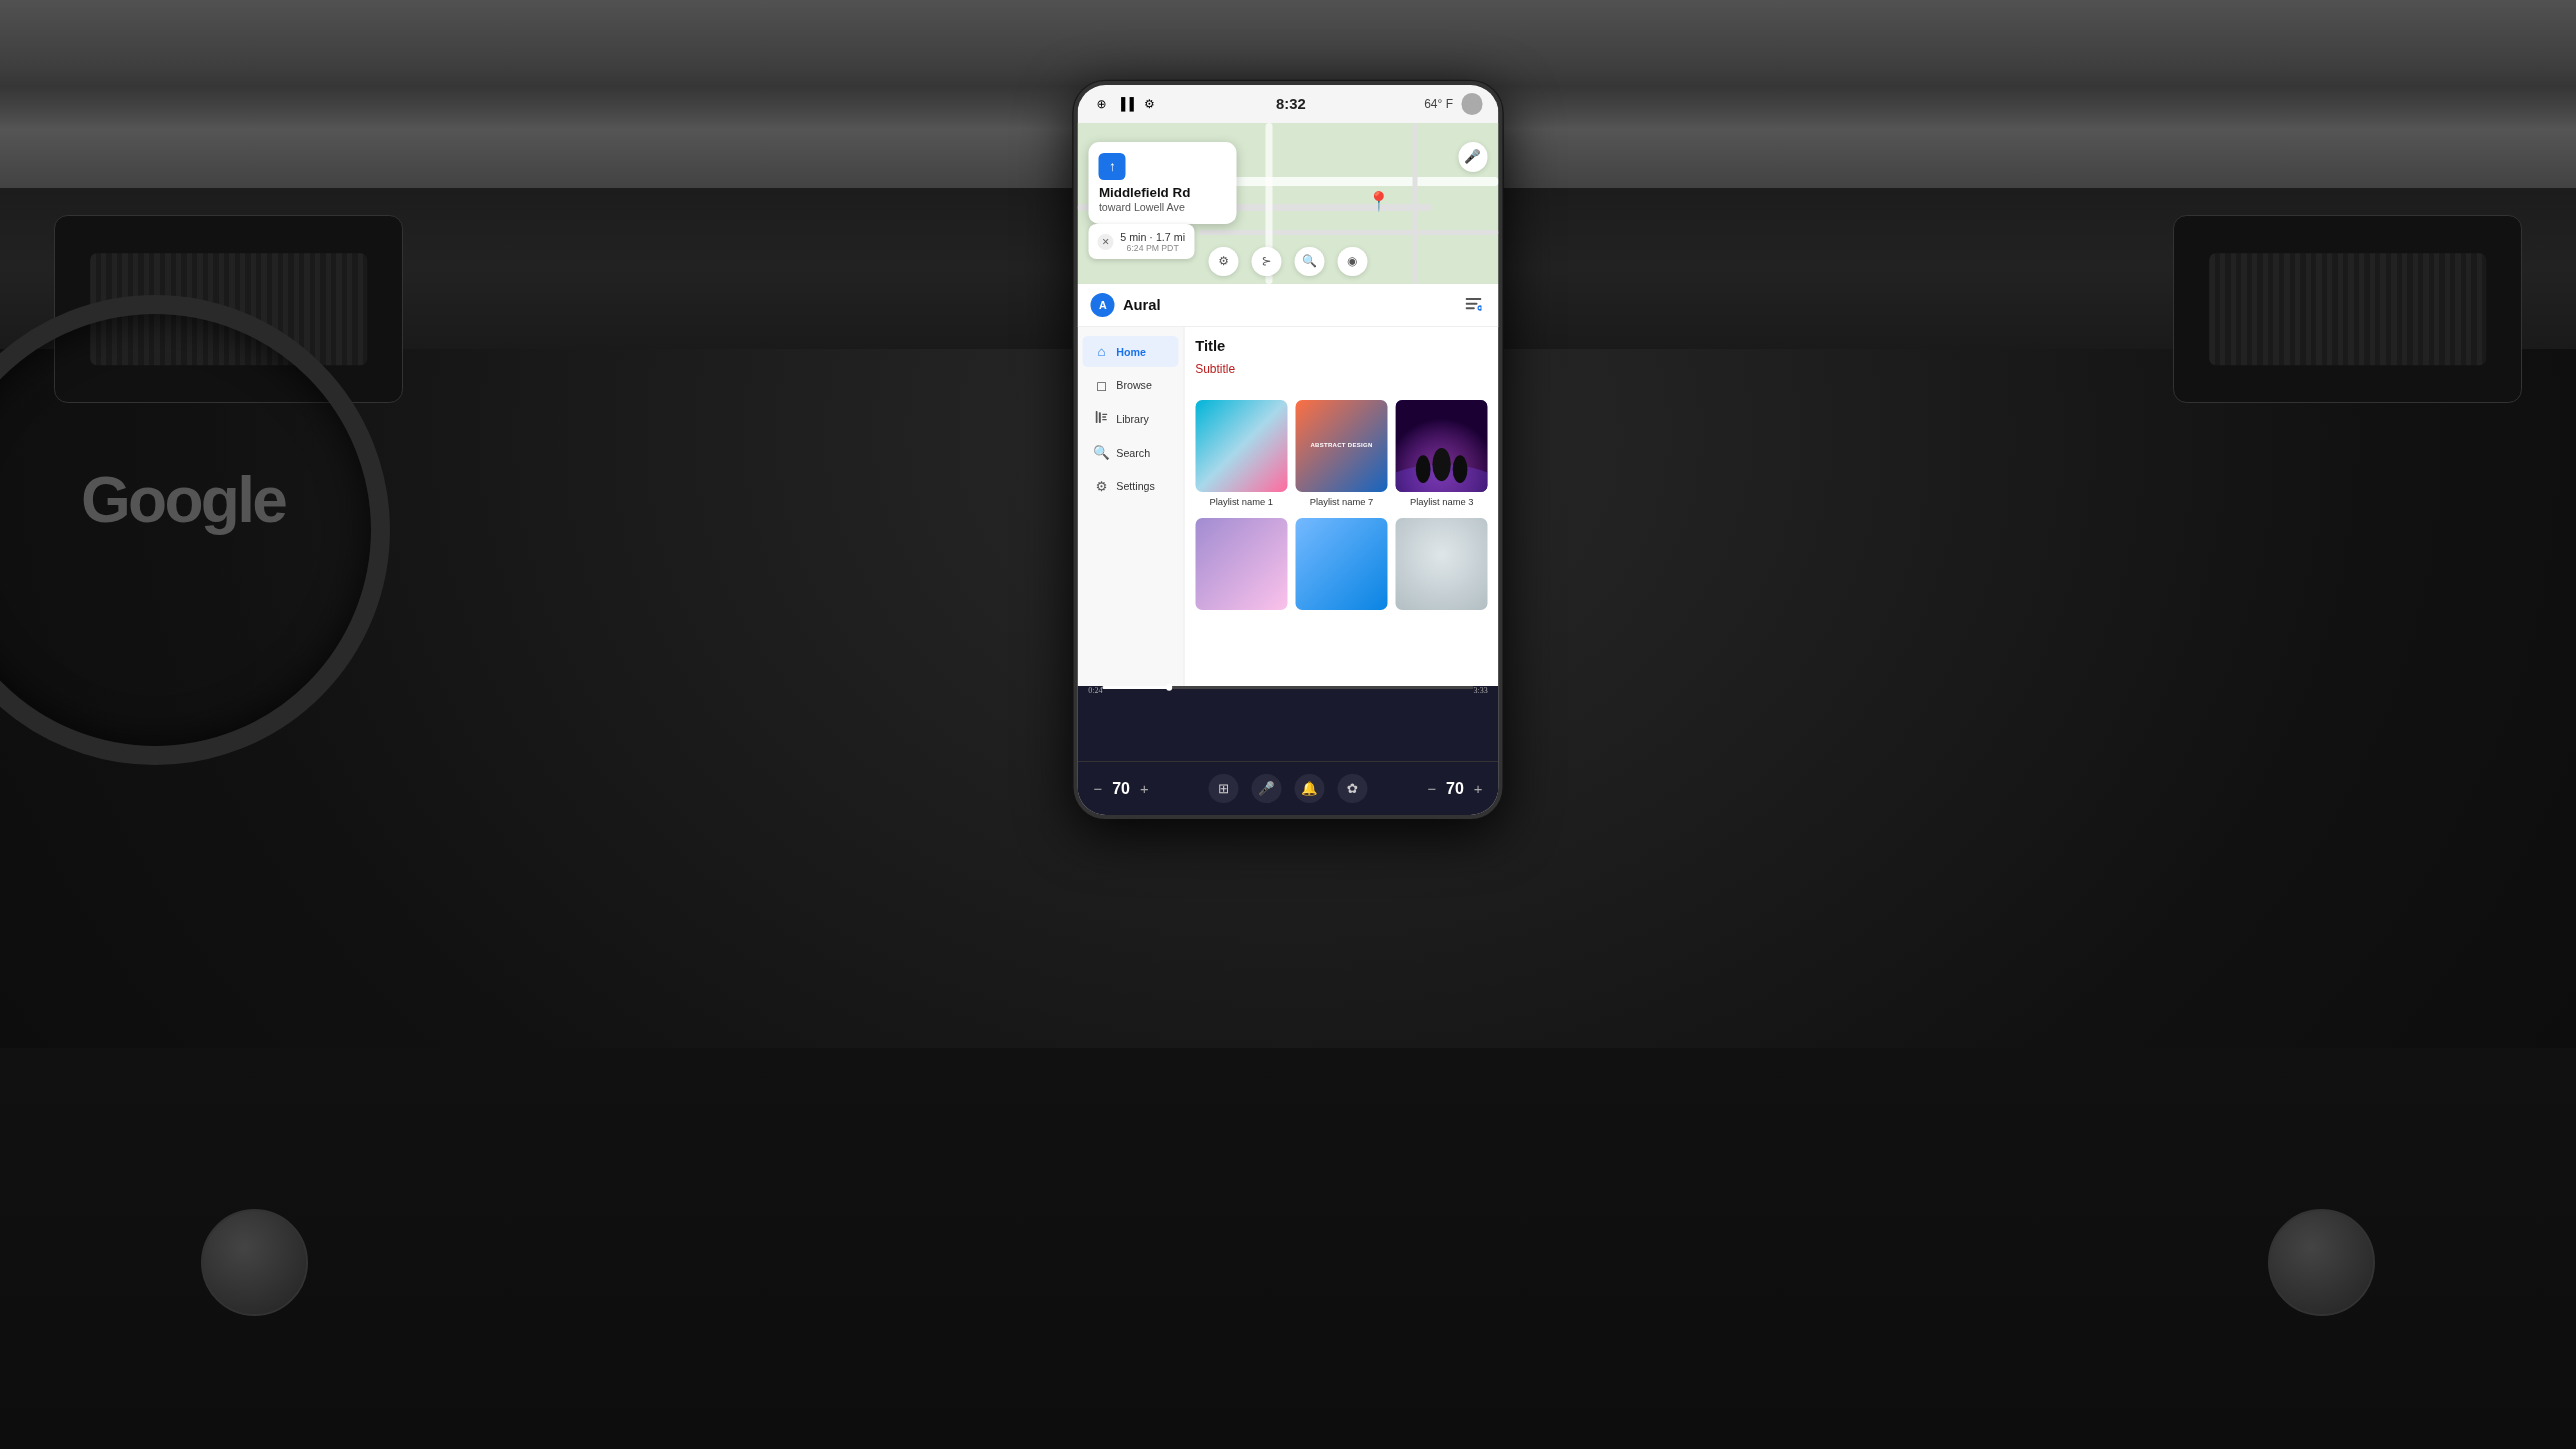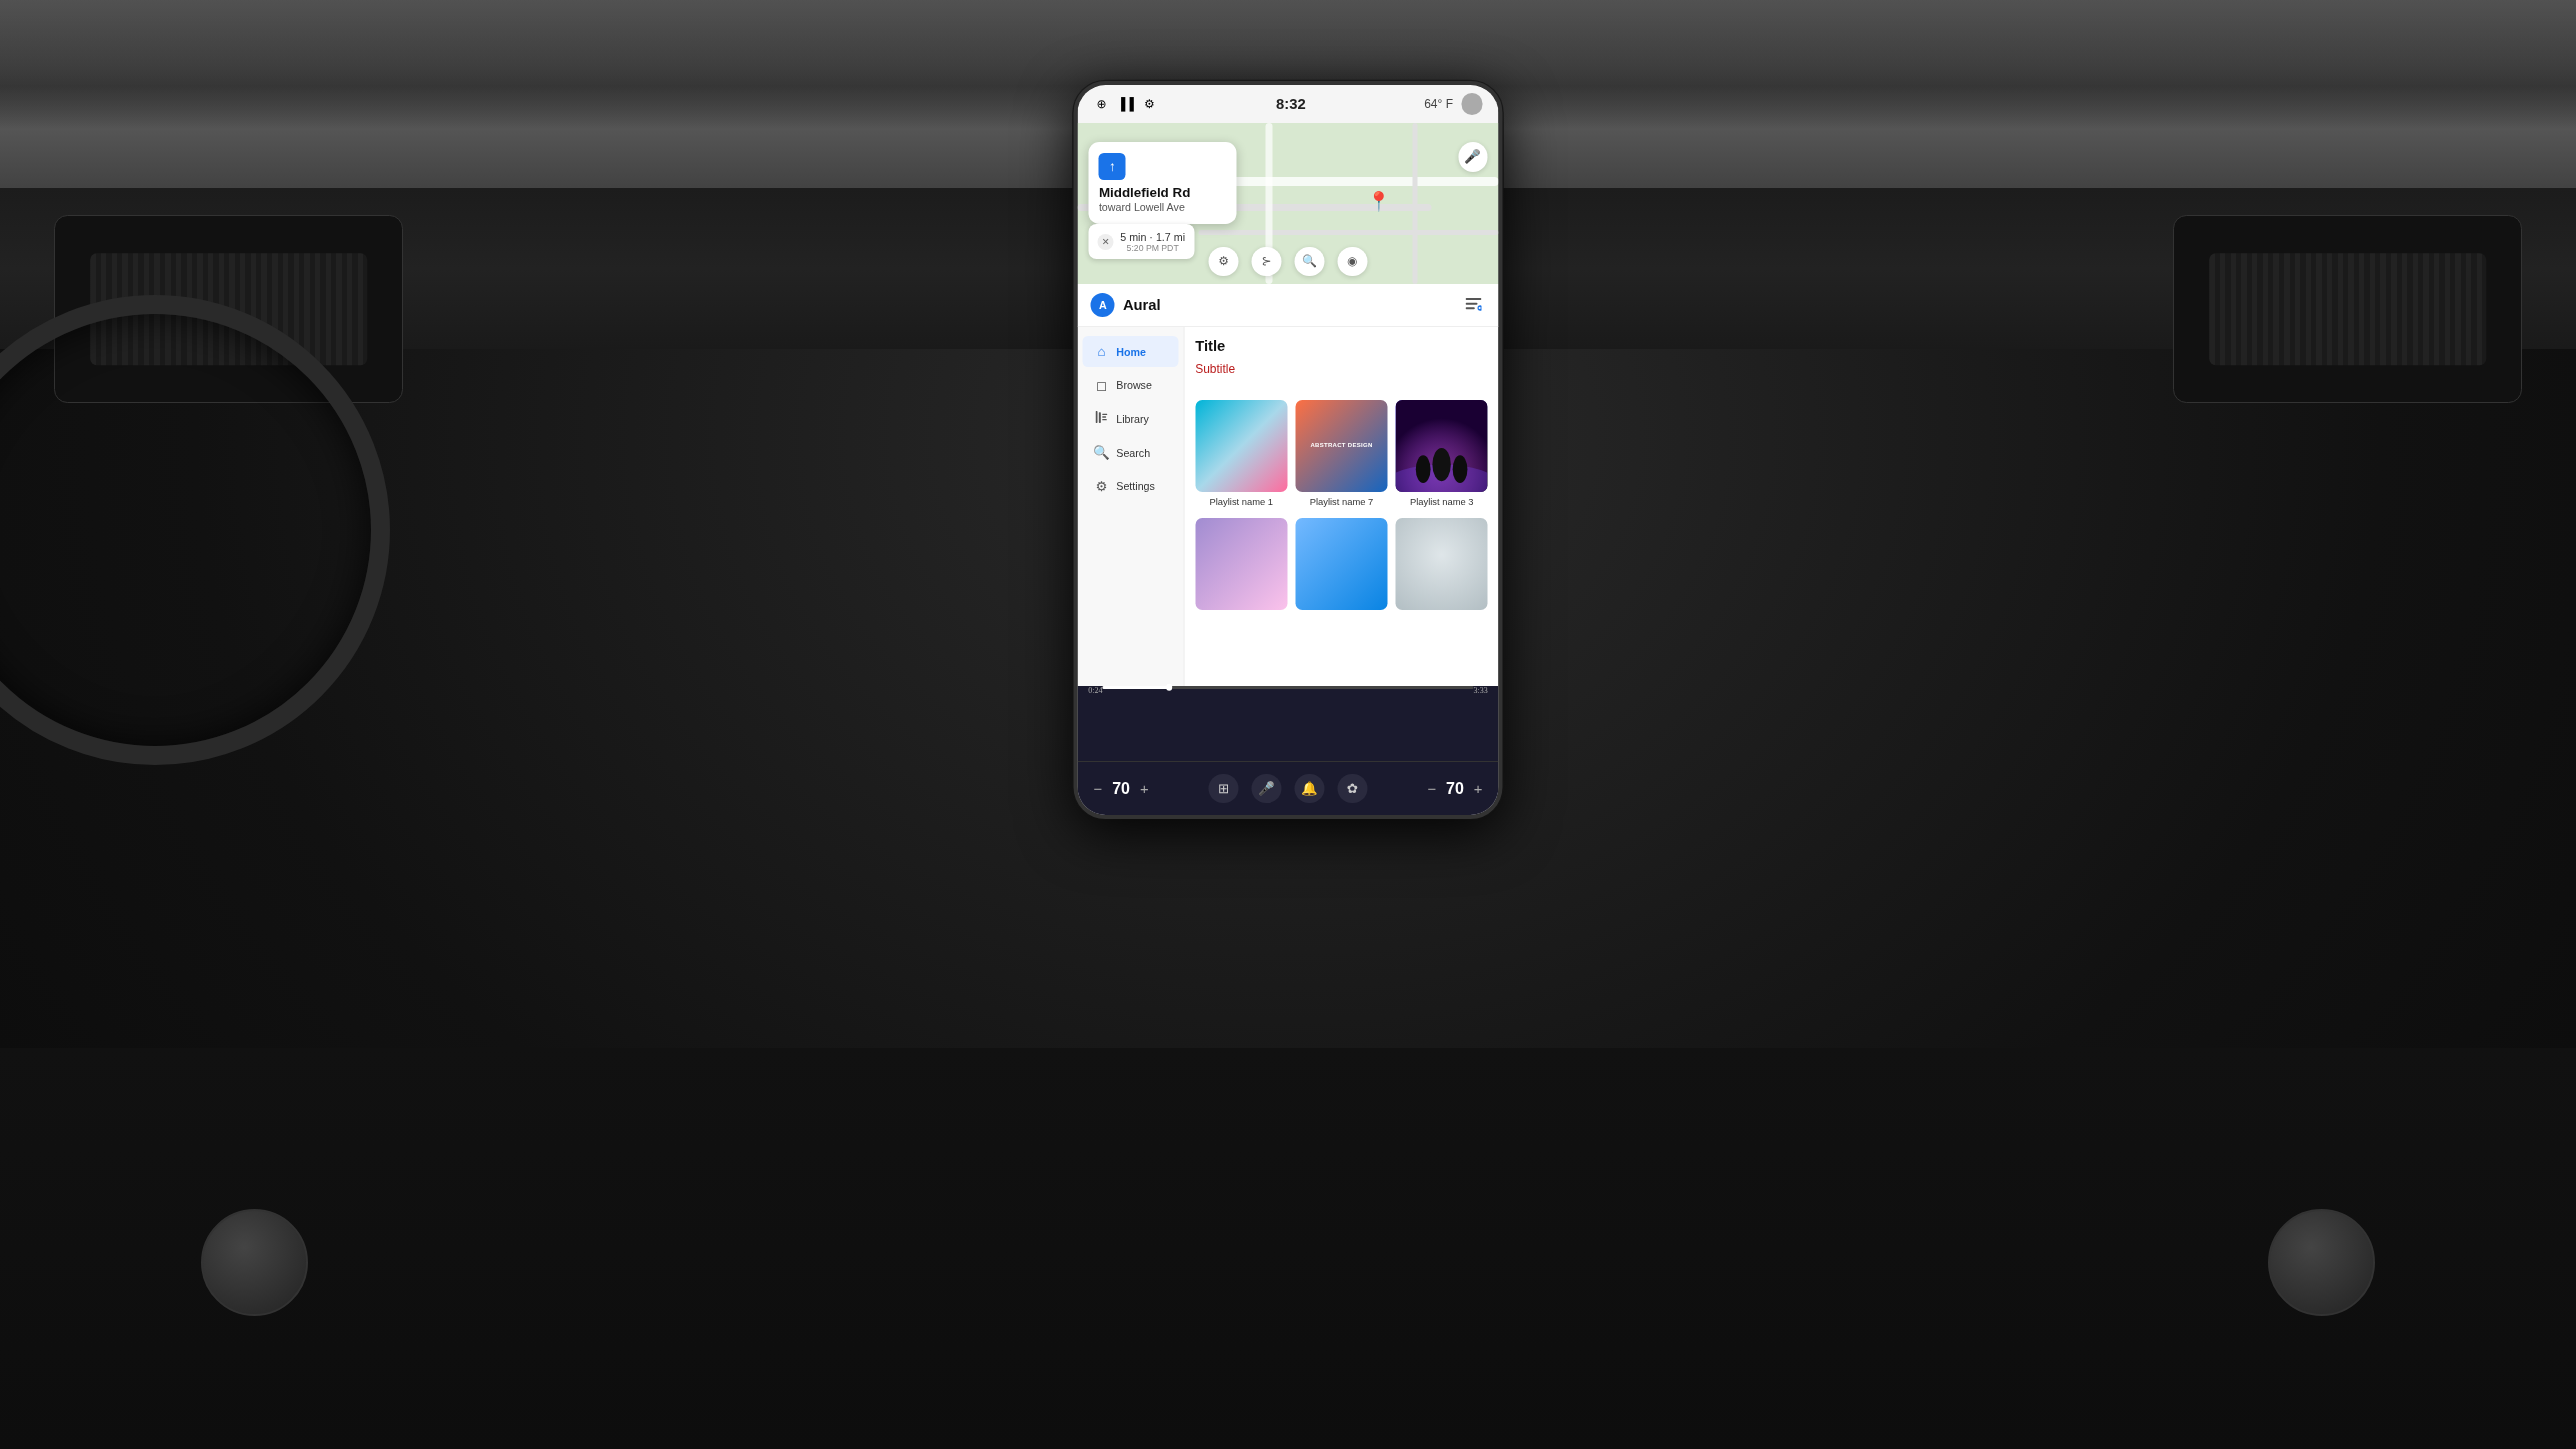--- a/index.html
+++ b/index.html
@@ -676,20 +676,21 @@
 
 <div class="car-bg"></div>
 <div class="road-top"></div>
 
 <div class="dash-area"></div>
 
 <div class="vent-left"></div>
 
 <div class="steering-wheel">
   <div class="steering-wheel-circle"></div>
+  <div class="google-logo">Google</div>
 </div>
 
 <div class="vent-right"></div>
 
 <div class="console-area">
   <div class="console-knob-left"></div>
   <div class="console-knob-right"></div>
 </div>
 
 <div class="device">
@@ -723,21 +724,21 @@
     <div class="nav-card">
       <div class="nav-arrow">↑</div>
       <div class="nav-street">Middlefield Rd</div>
       <div class="nav-direction">toward Lowell Ave</div>
     </div>
 
     <div class="eta-card" style="top: 101px; left: 10.7px;">
       <div class="eta-close">✕</div>
       <div style="display:flex; flex-direction:column;align-items:center;">
         <span class="eta-text">5 min · 1.7 mi</span>
-        <span class="eta-text" style="font-size:8.7px; color:#888;">5:20 PM PDT</span>
+        <span class="eta-text" style="font-size:8.7px; color:#888;">6:24 PM PDT</span>
       </div>
     </div>
 
     <div class="map-controls">
       <div class="map-ctrl-btn">⚙</div>
       <div class="map-ctrl-btn">⊱</div>
       <div class="map-ctrl-btn">🔍</div>
       <div class="map-ctrl-btn">◉</div>
     </div>
   </div>

